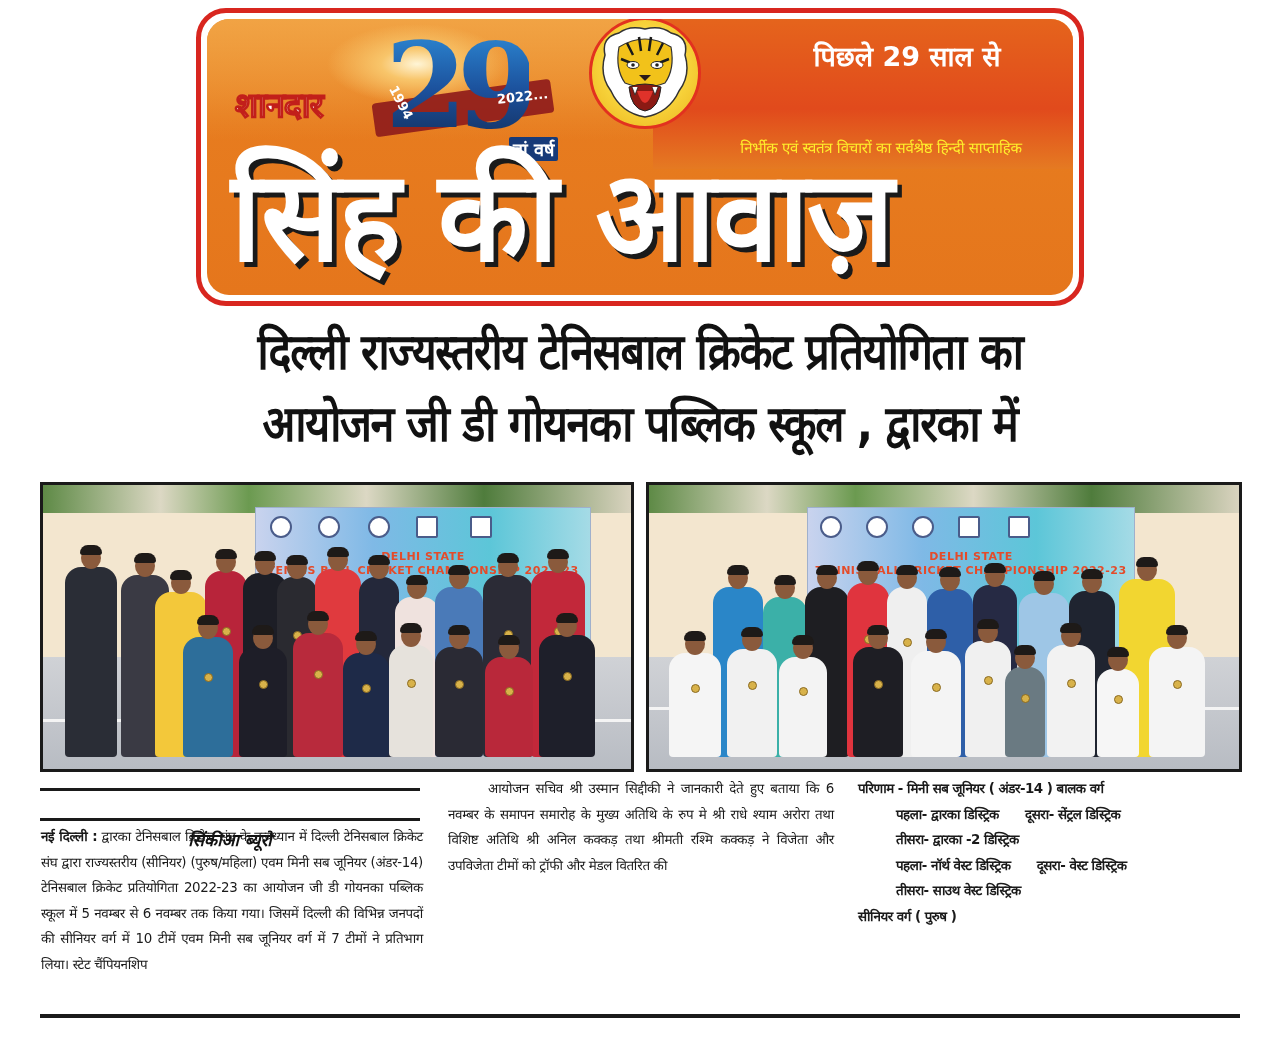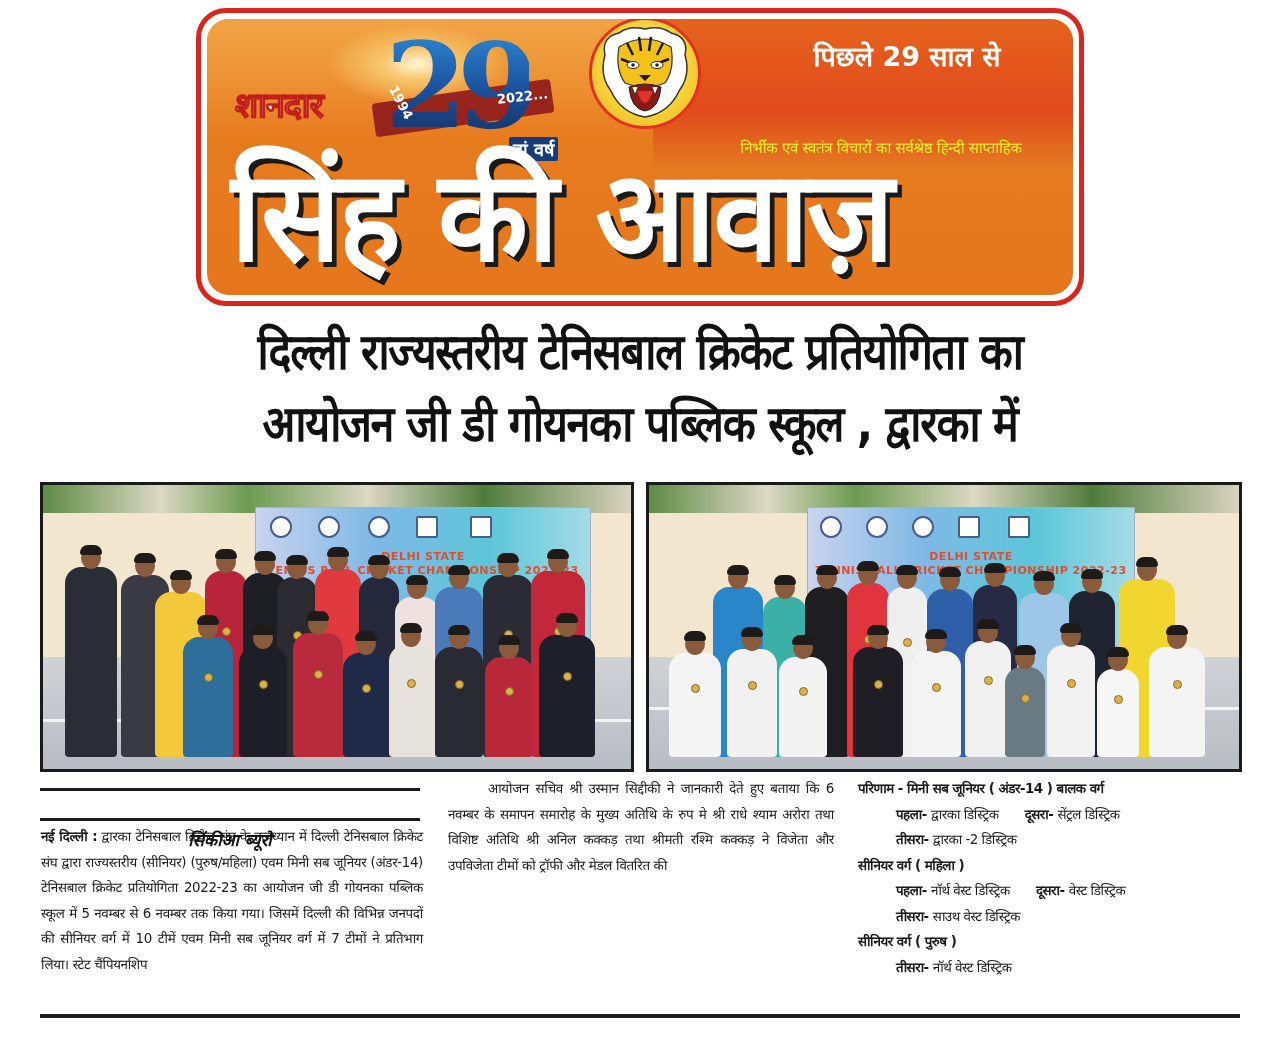--- a/index.html
+++ b/index.html
@@ -130,21 +130,21 @@
       color: #1a1a1a; text-align: justify; letter-spacing: -0.35px;
     }
     .col-1 { left: 41px; top: 824px; width: 382px; }
     .col-2 { left: 448px; top: 776px; width: 386px; }
     .col-3 { left: 858px; top: 776px; width: 384px; }
     .dateline { font-weight: bold; }
     .para-indent { display: block; text-indent: 40px; }
     .result-head { display: block; font-weight: bold; white-space: nowrap; letter-spacing: -0.5px; }
     .result-line { display: block; padding-left: 38px; white-space: nowrap; font-weight: bold; letter-spacing: -0.5px; }
     .result-line .pos { font-weight: bold; }
-    .result-line .val { font-weight: normal; }
+    .result-line .val { font-weight: bold; }
     .gap { display: inline-block; width: 22px; }
     .rule-bottom { position: absolute; left: 40px; top: 1014px; width: 1200px; height: 4px; background: #1a1a1a; }
   </style>
 </head>
 <body>
 
 <div class="masthead">
   <div class="masthead-inner">
     <div class="masthead-right-glow"></div>
 
@@ -429,32 +429,27 @@
     <span class="pos">पहला-</span>
     <span class="val">द्वारका डिस्ट्रिक</span><span class="gap"></span>
     <span class="pos">दूसरा-</span>
     <span class="val">सेंट्रल डिस्ट्रिक</span>
   </span>
   <span class="result-line">
     <span class="pos">तीसरा-</span>
     <span class="val">द्वारका -2 डिस्ट्रिक</span>
   </span>
 
-  <span class="result-head">सीनियर वर्ग ( महिला )</span>
   <span class="result-line">
     <span class="pos">पहला-</span>
     <span class="val">नॉर्थ वेस्ट डिस्ट्रिक</span><span class="gap"></span>
     <span class="pos">दूसरा-</span>
     <span class="val">वेस्ट डिस्ट्रिक</span>
   </span>
   <span class="result-line">
     <span class="pos">तीसरा-</span>
     <span class="val">साउथ वेस्ट डिस्ट्रिक</span>
   </span>
 
   <span class="result-head">सीनियर वर्ग ( पुरुष )</span>
-  <span class="result-line">
-    <span class="pos">तीसरा-</span>
-    <span class="val">नॉर्थ वेस्ट डिस्ट्रिक</span>
-  </span>
 </div>
 
 <div class="rule-bottom"></div>
 
 </body></html>

